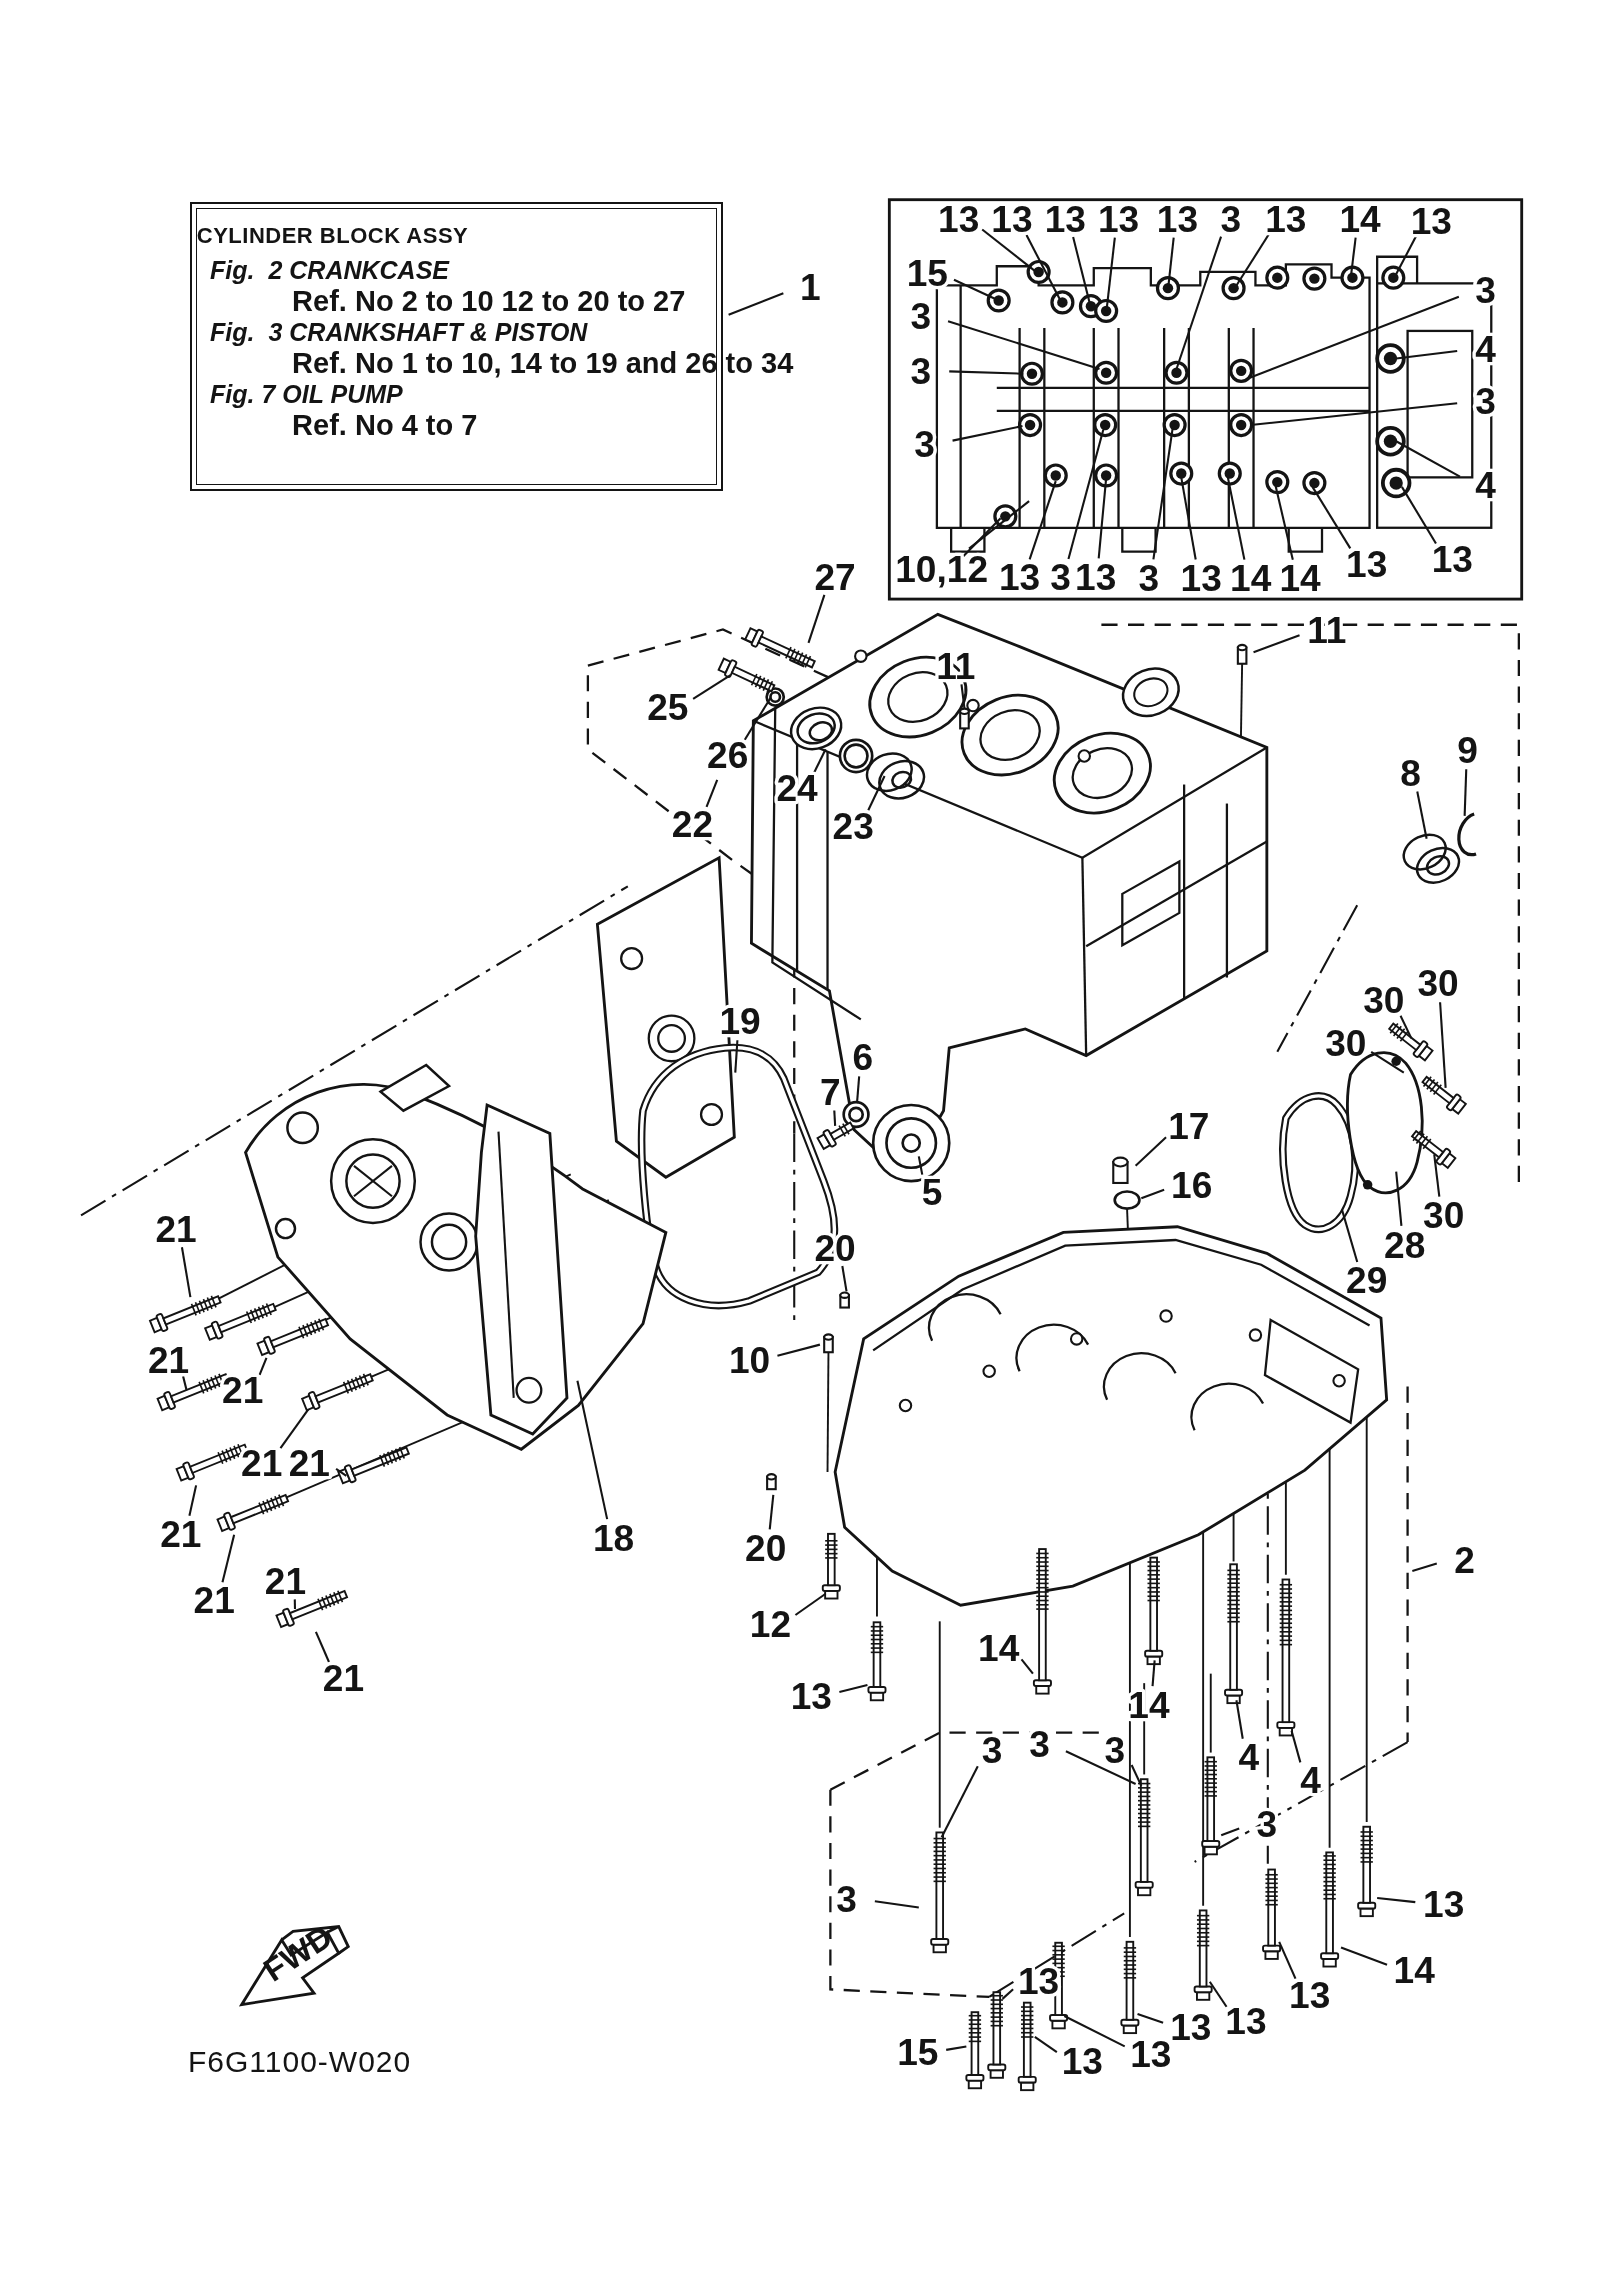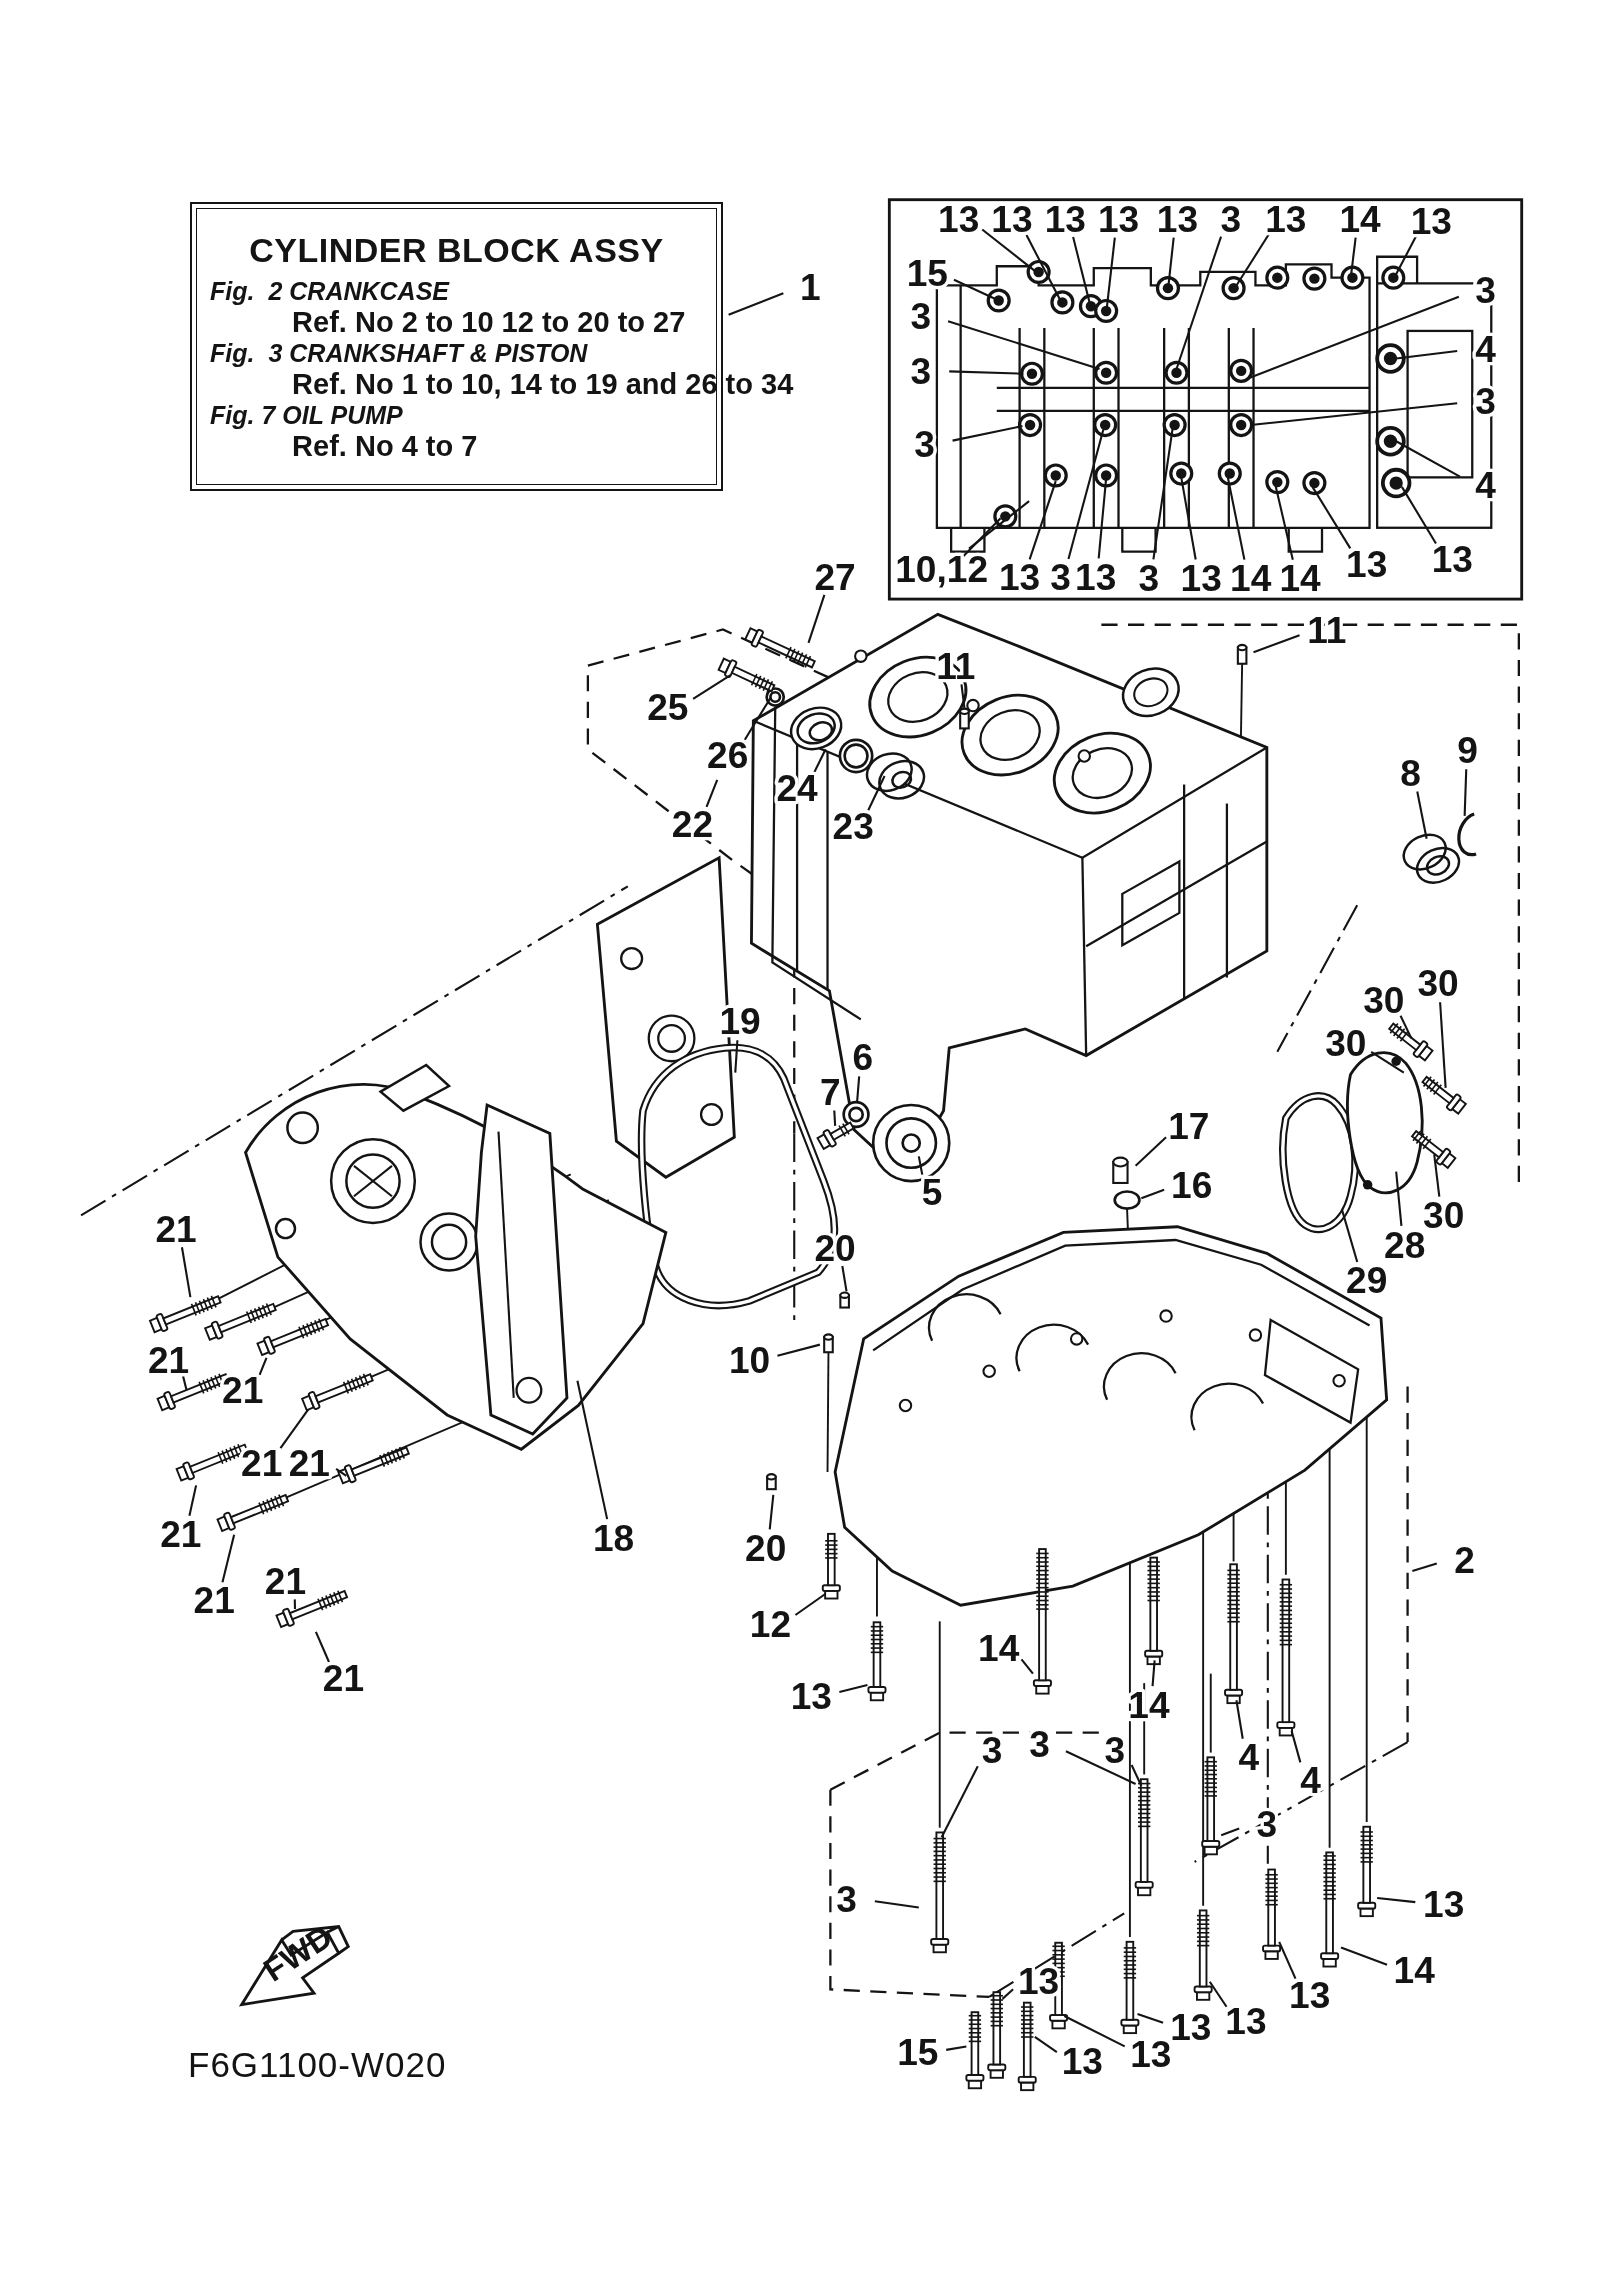--- a/index.html
+++ b/index.html
@@ -3,25 +3,25 @@
 <meta charset="utf-8">
 <style>
   html,body{margin:0;padding:0;background:#e8e8e8;}
   .page{position:relative;width:1617px;height:2287px;background:#ffffff;overflow:hidden;
         font-family:"Liberation Sans", sans-serif;color:#141414;}
   svg{position:absolute;left:0;top:0;}
   .title-box{position:absolute;left:190px;top:202px;width:529px;height:285px;
              border:2.9px solid #141414;background:#fff;}
   .title-box .inner{position:absolute;left:3.8px;top:3.8px;right:3.8px;bottom:3.8px;border:1.9px solid #141414;
              padding:5.7px 0 0 0;}
-  .tb-title{text-align:center;font-size:34px;font-weight:700;letter-spacing:0.5px;margin-top:17px;}
+  .tb-title{text-align:left;font-size:22px;font-weight:700;letter-spacing:0.5px;margin-top:9px;}
   .tb-lines{margin-top:5.7px;margin-left:13.3px;}
   .tb-fig{font-size:25px;font-weight:700;line-height:31px;white-space:pre;font-style:italic;}
   .tb-ref{font-size:29px;font-weight:700;line-height:31px;padding-left:82px;white-space:pre;}
-  .code{position:absolute;left:188px;top:2045px;font-size:35px;font-weight:400;letter-spacing:1px;}
+  .code{position:absolute;left:188px;top:2045px;font-size:30px;font-weight:400;letter-spacing:1px;}
   text.callout{font-size:39px;font-weight:700;fill:#141414;text-anchor:middle;
                paint-order:stroke;stroke:#ffffff;stroke-width:7px;stroke-linejoin:round;}
   text.fwd{font-size:34px;font-weight:700;fill:#141414;}
 </style>
 </head>
 <body>
 
 <div class="page">
   <svg id="diagram" width="1617" height="2287" viewBox="0 0 1700 2405">
     <g id="construction">

